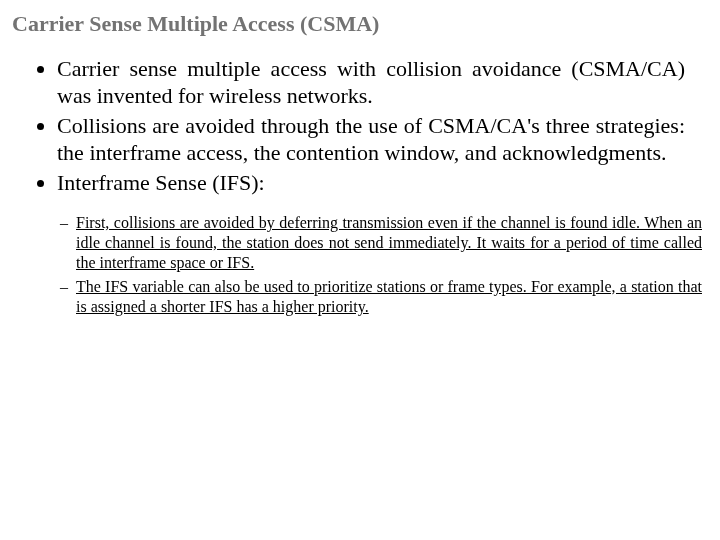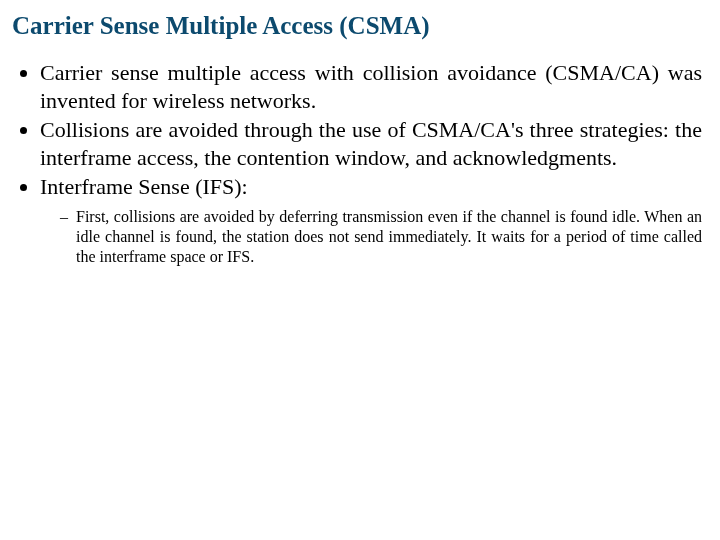--- a/index.html
+++ b/index.html
@@ -11,44 +11,45 @@
     font-family: "Times New Roman", Times, serif;
     color: #000000;
   }
   .slide {
     box-sizing: border-box;
     width: 720px;
     height: 540px;
     padding: 10px 18px 10px 12px;
   }
   .title {
-    color: #0c4a6e;
+    color: #737373;
     font-weight: bold;
-    font-size: 25px;
-    margin: 0 0 18px 0;
+    font-size: 22px;
+    margin: 0 0 10px 0;
     line-height: 1.25;
   }
   ul.level1 {
-    margin: 0;
+    margin: 17px;
     padding: 0 0 0 28px;
     list-style: disc;
   }
   ul.level1 > li {
     font-size: 22px;
     line-height: 1.25;
     text-align: justify;
     margin: 0 0 2px 0;
   }
   ul.level1 > li.ifs {
     margin-bottom: 6px;
   }
   ul.level2 {
     margin: 2px 0 0 0;
     padding: 0 0 0 48px;
     list-style: none;
+    text-decoration: underline;
   }
   ul.level2 > li {
     position: relative;
     font-size: 16px;
     line-height: 1.25;
     text-align: justify;
     margin: 0 0 4px 0;
     padding-left: 16px;
   }
   ul.level2 > li::before {
@@ -65,14 +66,15 @@
   <p class="title">Carrier Sense Multiple Access (CSMA)</p>
 
   <ul class="level1">
     <li>Carrier sense multiple access with collision avoidance (CSMA/CA) was invented for wireless networks.</li>
     <li>Collisions are avoided through the use of CSMA/CA's three strategies: the interframe access, the contention window, and acknowledgments.</li>
     <li class="ifs">Interframe Sense (IFS):</li>
   </ul>
 
   <ul class="level2">
     <li>First, collisions are avoided by deferring transmission even if the channel is found idle. When an idle channel is found, the station does not send immediately. It waits for a period of time called the interframe space or IFS.</li>
+    <li>The IFS variable can also be used to prioritize stations or frame types. For example, a station that is assigned a shorter IFS has a higher priority.</li>
   </ul>
 </div>
 
 </body></html>

